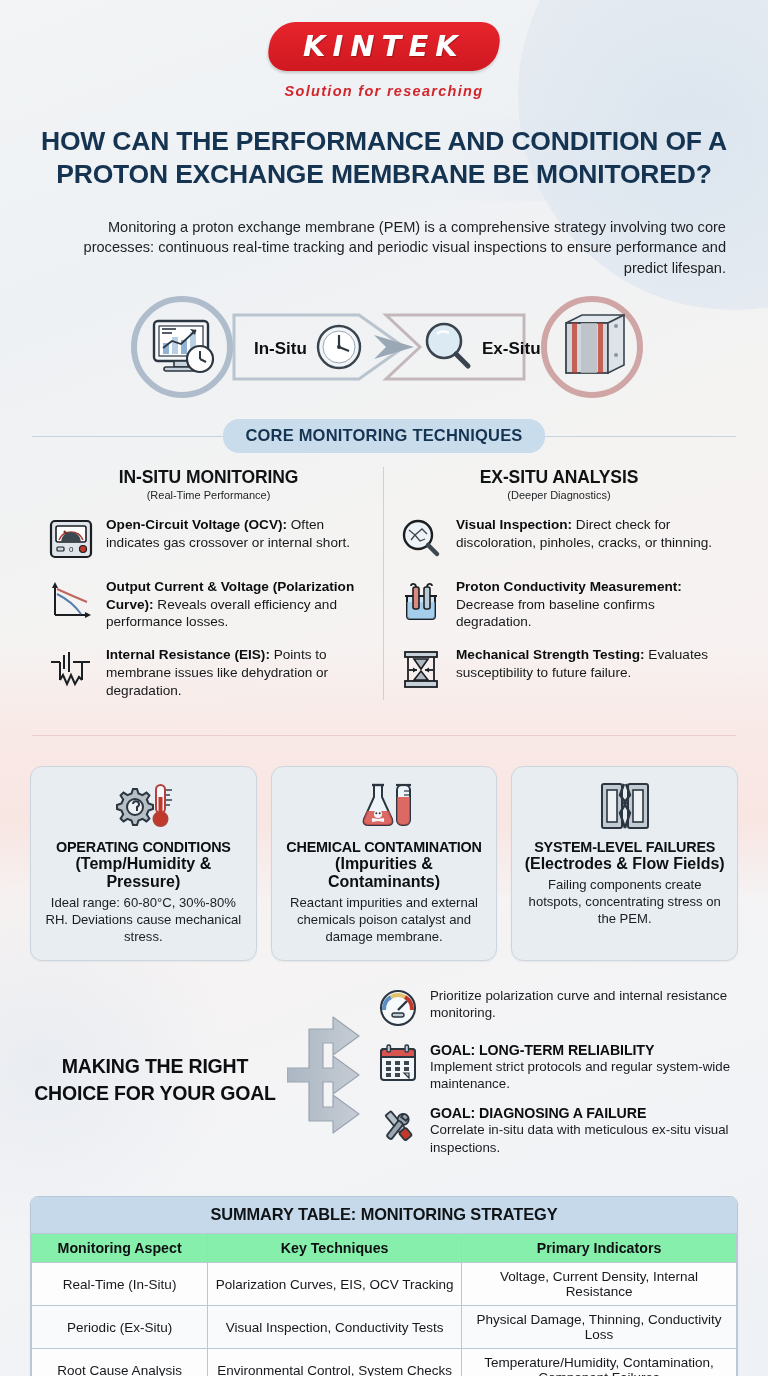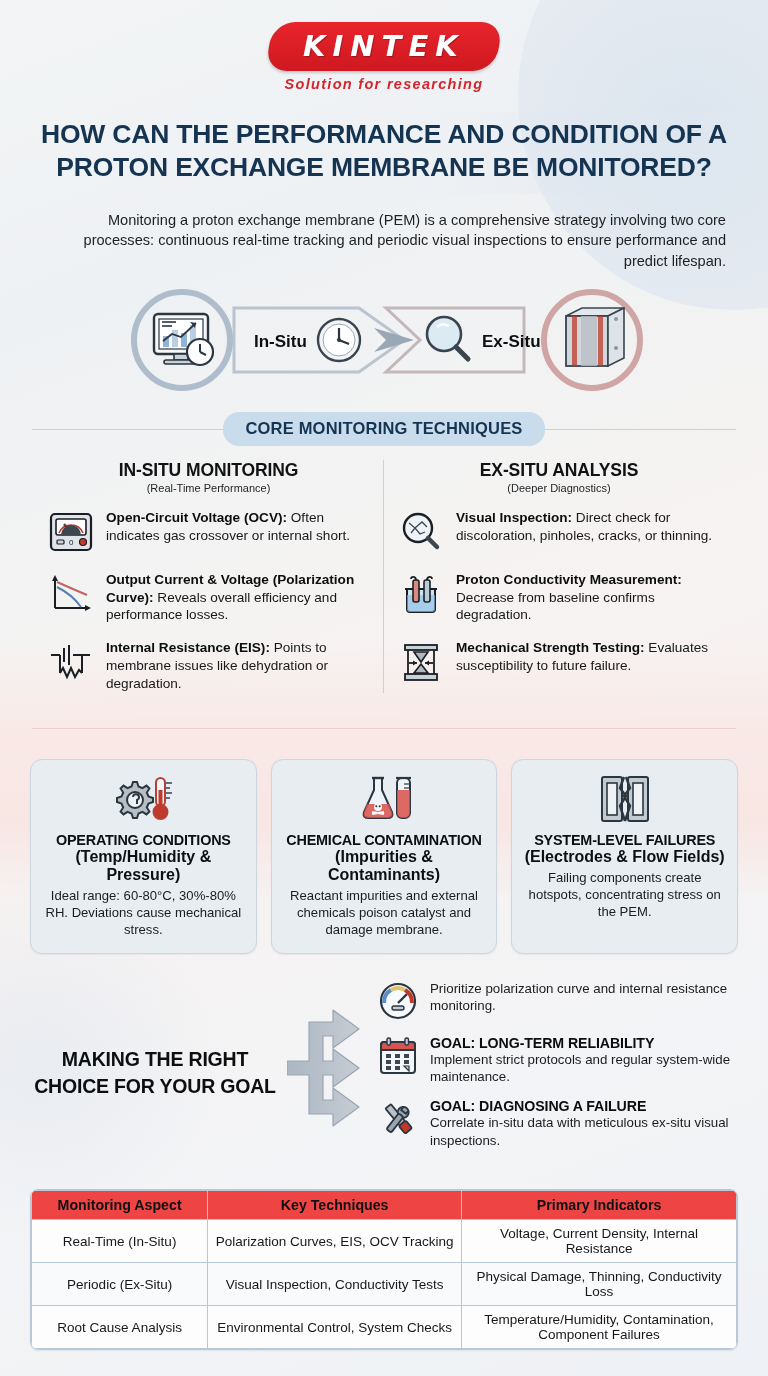--- a/index.html
+++ b/index.html
@@ -50,21 +50,21 @@
     transform: skewX(10deg);
     color: #fff;
     font-weight: bold;
     font-size: 29px;
     letter-spacing: 7px;
     font-style: italic;
     font-family: "DejaVu Sans", sans-serif;
     text-shadow: 1px 1px 1px rgba(0,0,0,.25);
   }
   .logo-tag {
-    margin-top: 5px;
+    margin-top: 12px;
     color: #d2262c;
     font-style: italic;
     font-weight: bold;
     font-size: 14.5px;
     letter-spacing: 1.3px;
   }
 
   
   .title-block {
     margin: 20px 26px 0 26px;
@@ -163,21 +163,21 @@
     background: #c5d9ea;
     text-align: center;
     font-weight: bold;
     font-size: 16.4px;
     color: #101316;
     padding: 8px 0 9px 0;
     letter-spacing: -.1px;
   }
   table { width: 100%; border-collapse: collapse; }
   th, td { border: 1px solid #b9c8d6; padding: 6px 6px; text-align: center; }
-  th { background: #ef4444; font-weight: bold; font-size: 14.2px; color: #0e1012; }
+  th { background: #86efac; font-weight: bold; font-size: 14.2px; color: #0e1012; }
   td { font-size: 13.5px; color: #16181b; background: #fdfdfe; }
   tbody tr:nth-child(even) td { background: #f8fafb; }
 </style>
 </head>
 <body>
 
 <div class="page">
   <div class="bg-blue-tr"></div>
   <div class="bg-pink-band"></div>
   <div class="bg-blue-bl"></div>
@@ -527,20 +527,21 @@
           </div>
           <div>
             <div class="goal-txt-t">GOAL: DIAGNOSING A FAILURE</div>
             <div class="goal-txt-d">Correlate in-situ data with meticulous ex-situ visual inspections.</div>
           </div>
         </div>
       </div>
     </div>
 
     <div class="table-wrap">
+      <div class="table-title">SUMMARY TABLE: MONITORING STRATEGY</div>
       <table>
         <thead>
           <tr>
             <th style="width:25%">Monitoring Aspect</th>
             <th style="width:36%">Key Techniques</th>
             <th style="width:39%">Primary Indicators</th>
           </tr>
         </thead>
         <tbody>
           <tr>

